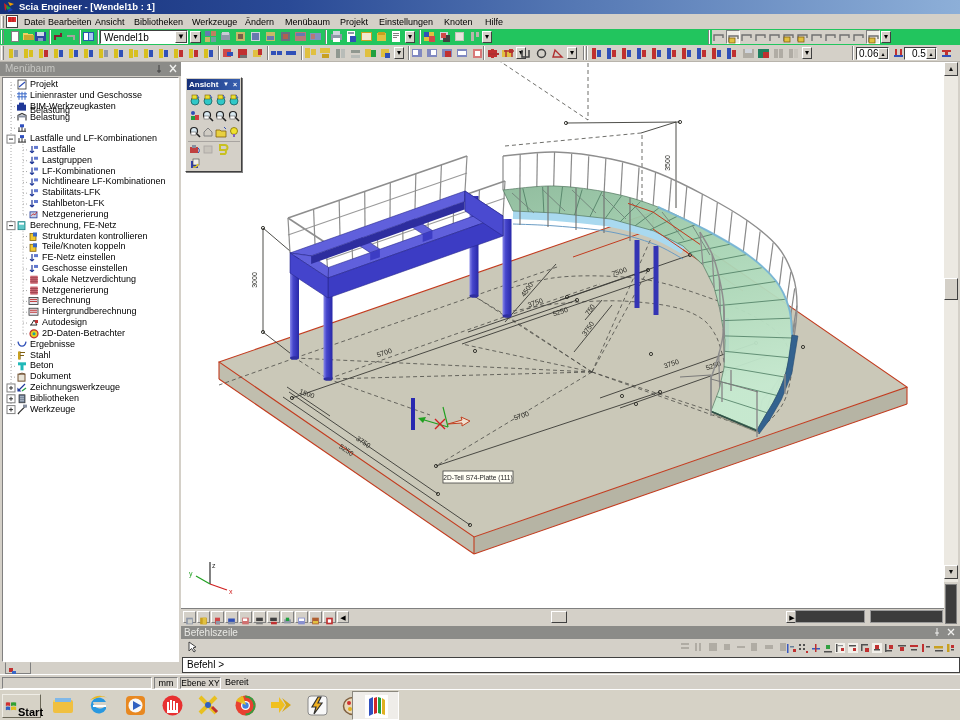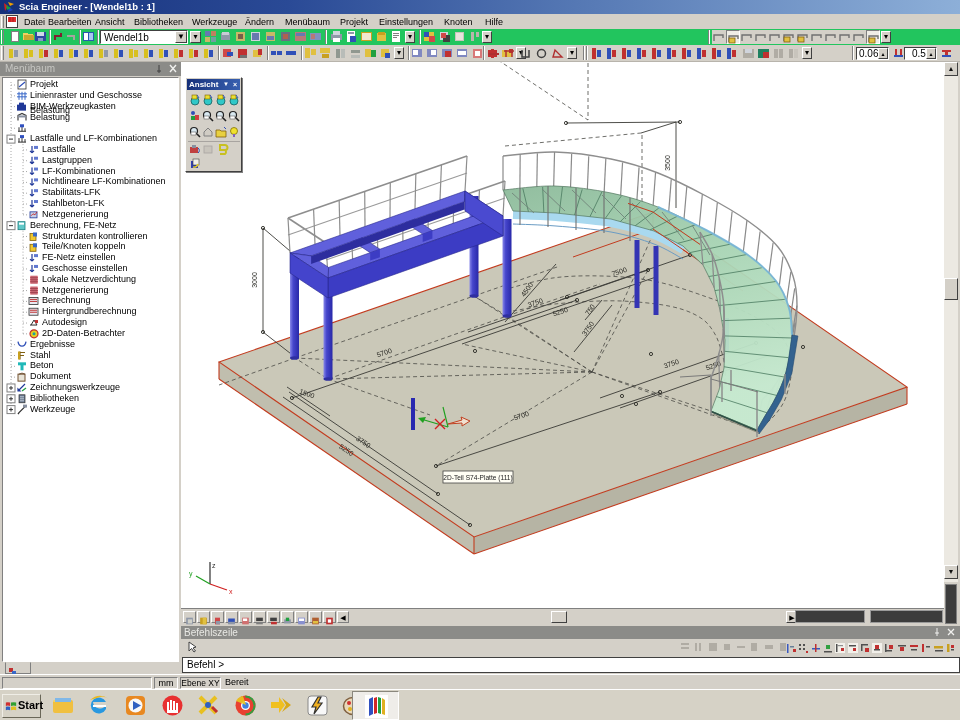--- a/index.html
+++ b/index.html
@@ -1169,21 +1169,21 @@
     <span style="position:absolute;left:225px;top:2px">Bereit</span>
   </div>
 <div id="taskbar" class="abs">
     <div class="abs" style="left:2px;top:4px;width:39px;height:24px;background:#d6d2c6;border:1px solid #efede6;border-right-color:#6a6758;border-bottom-color:#6a6758;font-size:11px;font-weight:bold">
       <svg class="abs" style="left:2px;top:5px" width="12" height="12" viewBox="0 0 14 14">
         <path d="M1 3 Q3 2 6 3 L6 7 Q3 6 1 7 Z" fill="#d03030"></path>
         <path d="M7 3 Q10 2 13 3 L13 7 Q10 6 7 7 Z" fill="#30a030"></path>
         <path d="M1 8 Q3 7 6 8 L6 12 Q3 11 1 12 Z" fill="#3060c0"></path>
         <path d="M7 8 Q10 7 13 8 L13 12 Q10 11 7 12 Z" fill="#e0c020"></path>
       </svg>
-      <span style="position:absolute;left:15px;top:4px">Start</span>
+      <span style="position:absolute;left:15px;top:11px">Start</span>
     </div>
     <div class="abs" style="left:46px;top:1px;width:36px;height:29px;">
       <svg class="abs" style="left:5px;top:2px" width="25" height="25" viewBox="0 0 25 25">
         <rect x="2" y="7" width="20" height="13" rx="2" fill="#f0c040"></rect>
         <path d="M2 9 l3 -4 h7 l2 3" fill="#f8d868"></path>
         <rect x="4" y="5" width="16" height="4" fill="#80b8e8"></rect>
       </svg>
     </div>
     <div class="abs" style="left:82px;top:1px;width:36px;height:29px;">
       <svg class="abs" style="left:5px;top:2px" width="25" height="25" viewBox="0 0 25 25">

